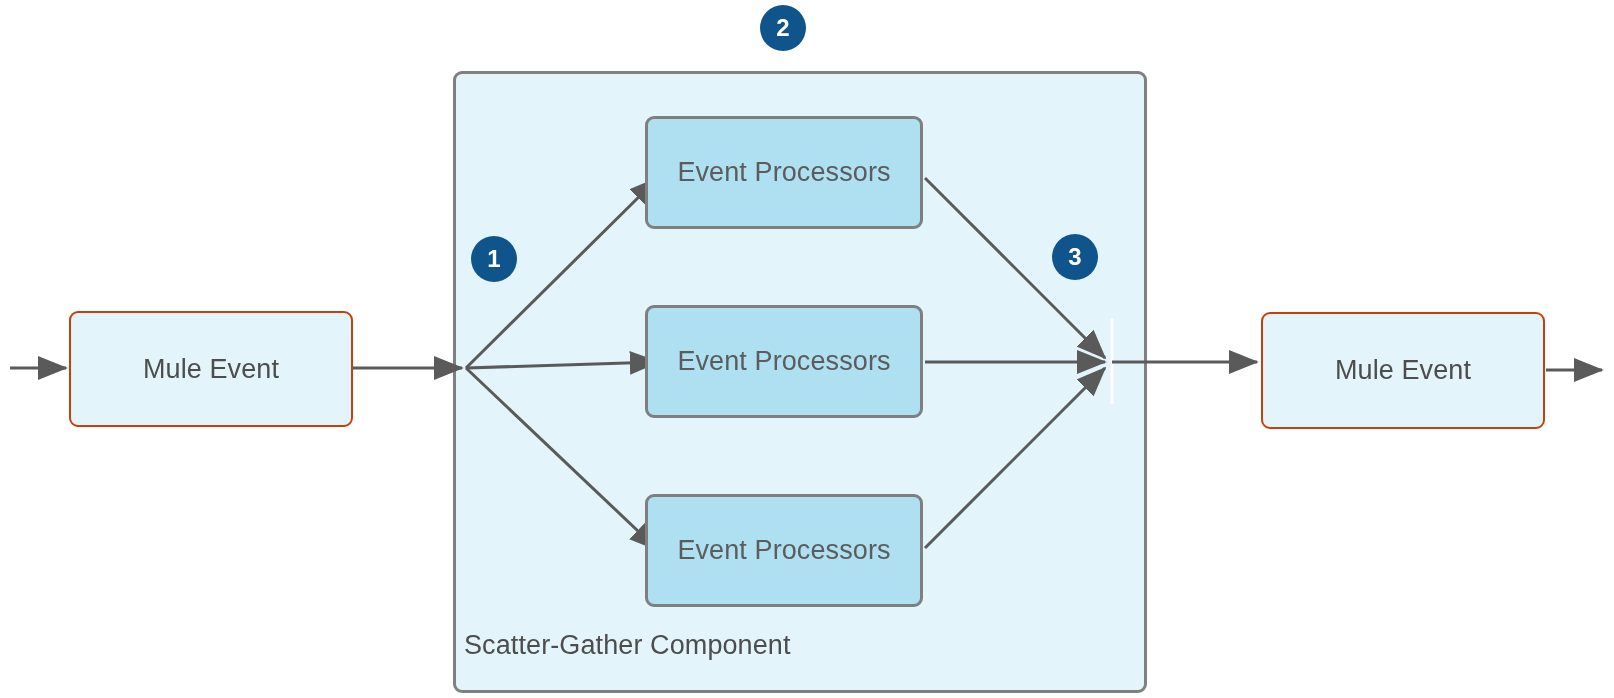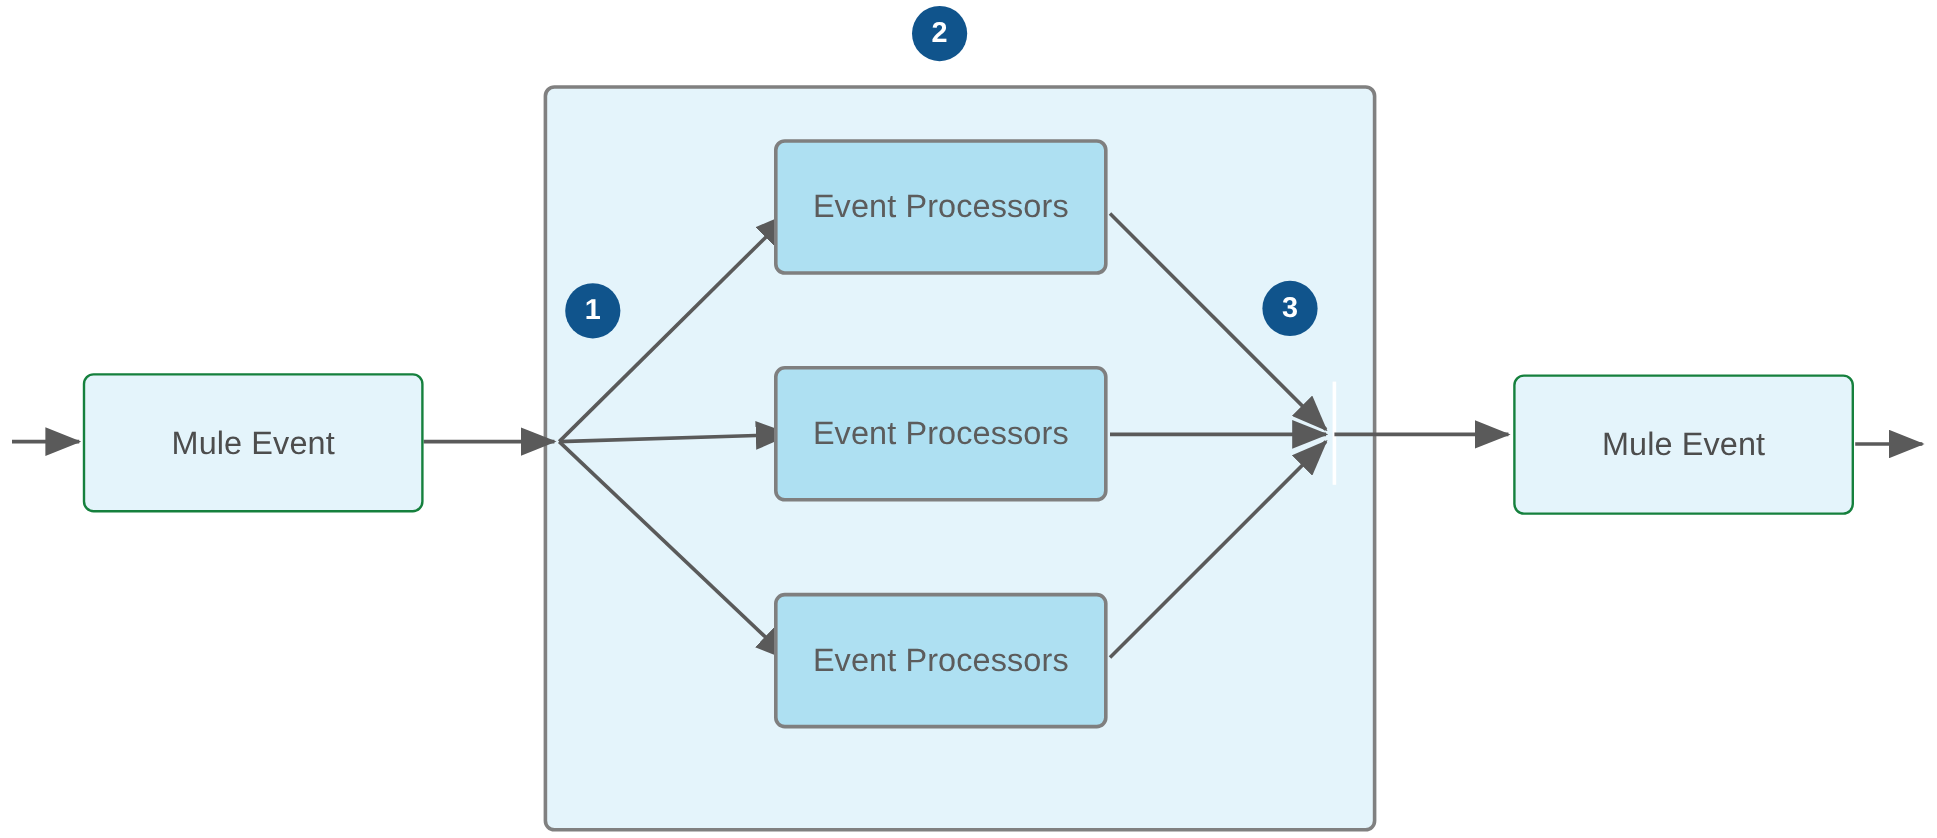--- a/index.html
+++ b/index.html
@@ -27,21 +27,21 @@
   }
   .node {
     position: absolute;
     box-sizing: border-box;
     display: flex;
     align-items: center;
     justify-content: center;
   }
   .mule-event {
     background: #e4f4fb;
-    border: 2px solid #15803d;
+    border: 2px solid #c2410c;
     border-radius: 9px;
     color: #4d4d4d;
     font-size: 27px;
     letter-spacing: 0.1px;
   }
   .mule-event-left {
     left: 69px;
     top: 311px;
     width: 284px;
     height: 116px;
@@ -145,20 +145,21 @@
   <div class="node processor proc-1">
     <span>Event Processors</span>
   </div>
   <div class="node processor proc-2">
     <span>Event Processors</span>
   </div>
   <div class="node processor proc-3">
     <span>Event Processors</span>
   </div>
 
+  <div class="sg-label">Scatter-Gather Component</div>
 
   <div class="node mule-event mule-event-right">
     <span>Mule Event</span>
   </div>
 
   <div class="badge badge-1">1</div>
   <div class="badge badge-2">2</div>
   <div class="badge badge-3">3</div>
 
 </div>

